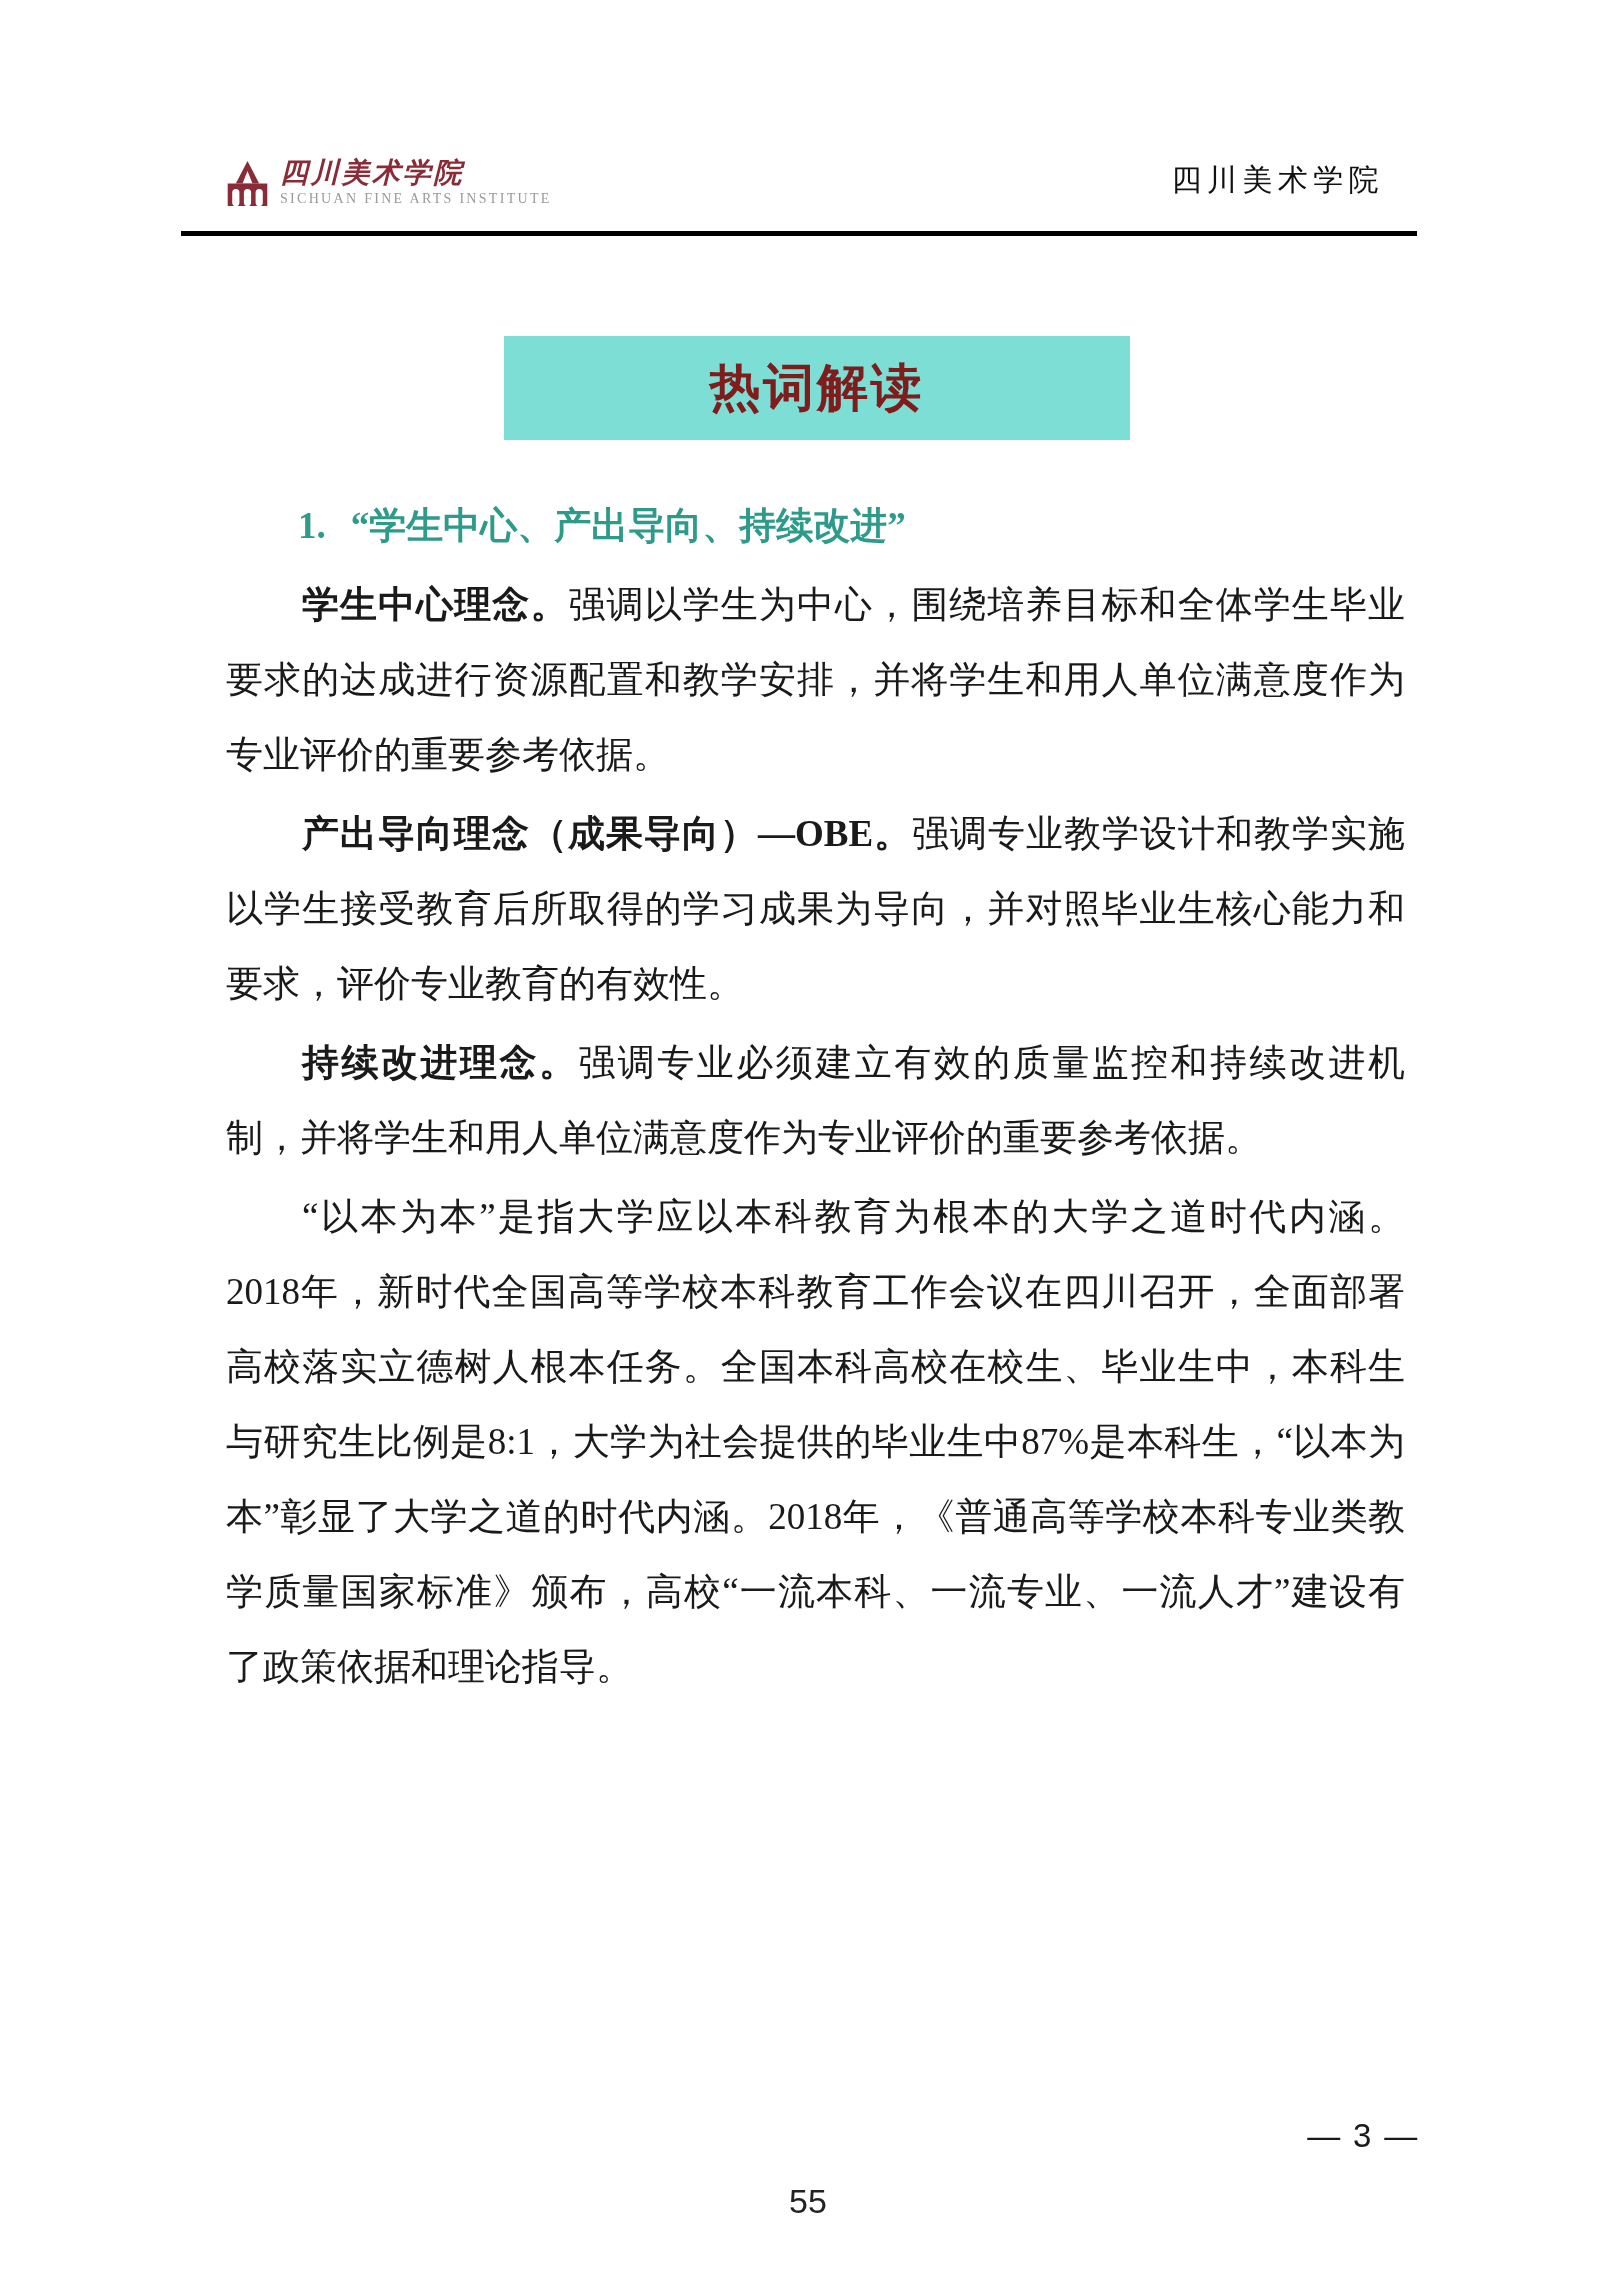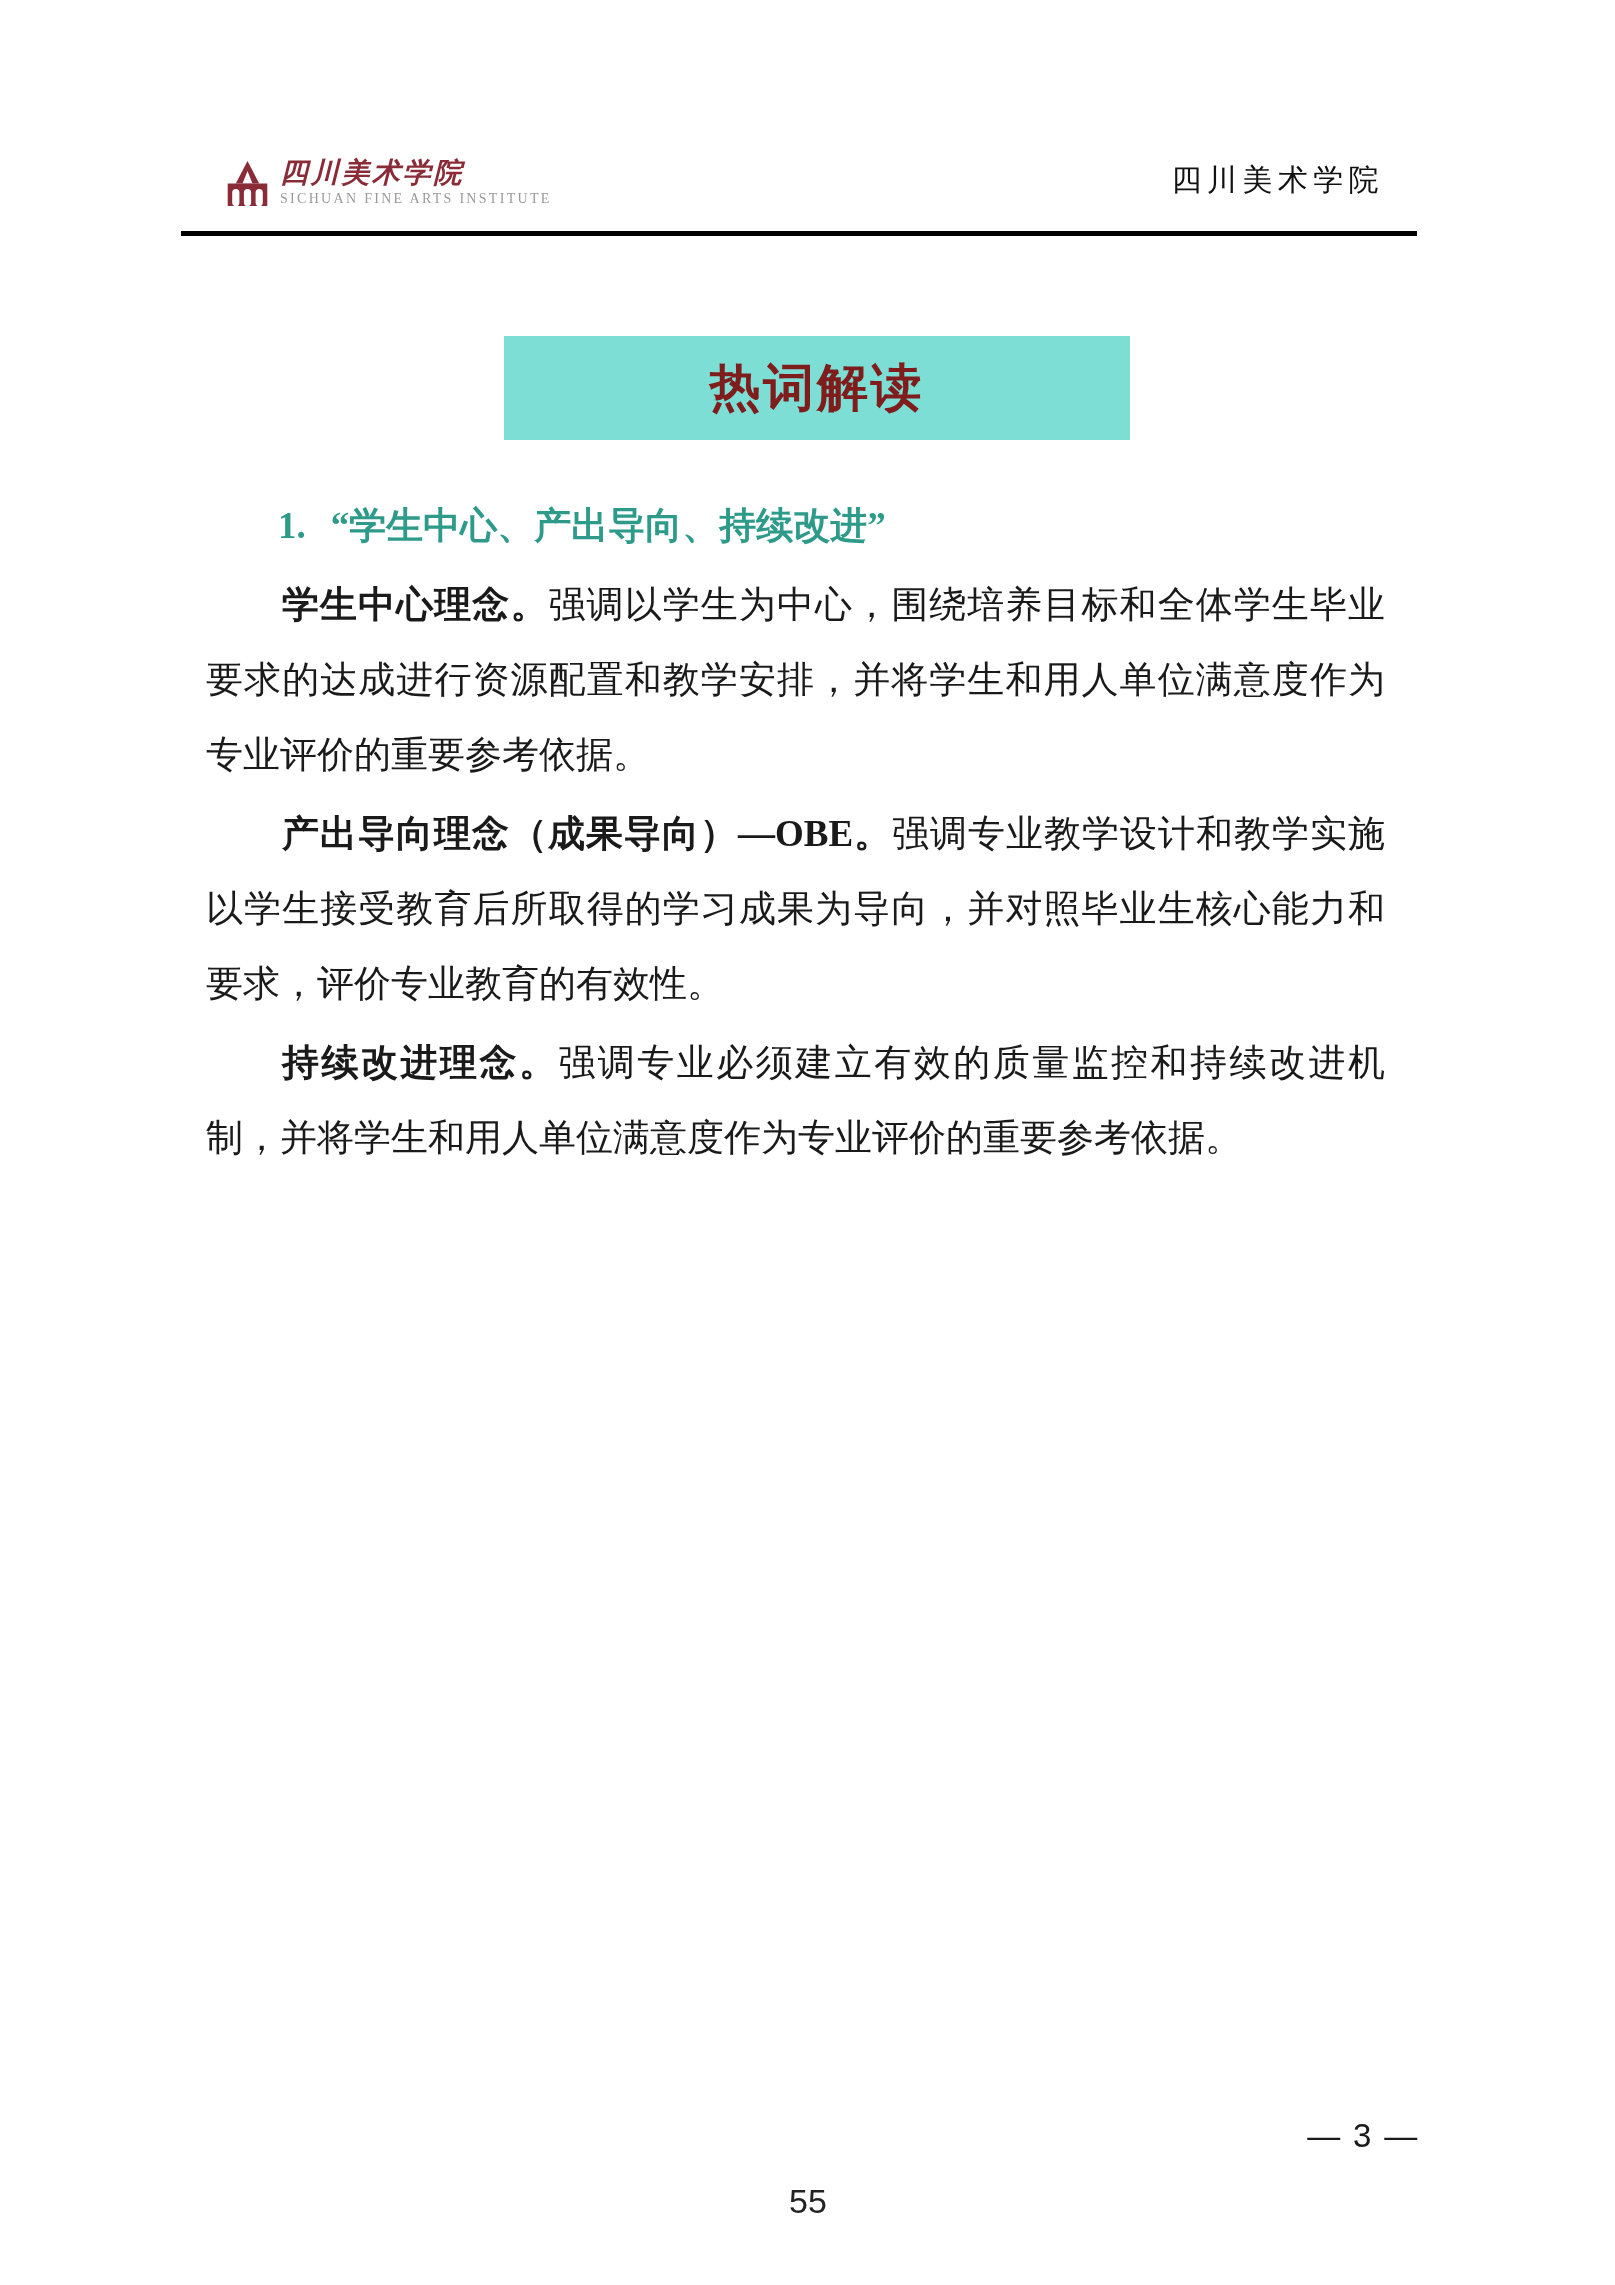--- a/index.html
+++ b/index.html
@@ -73,21 +73,21 @@
   .banner-title {
     font-size: 51px;
     font-weight: bold;
     color: #7f1d1d;
     letter-spacing: 2.7px;
   }
 
   
   .content {
     position: absolute;
-    left: 202px;
+    left: 222px;
     top: 488px;
     width: 1187px;
     font-size: 37px;
     line-height: 75px;
     text-align: justify;
   }
   .sec-heading {
     margin: 0;
     padding-left: 76px;
     font-size: 37px;
@@ -154,20 +154,21 @@
     <div>
       <h2 class="sec-heading">
         <span class="sec-num">1.</span><span class="sec-title">“学生中心、产出导向、持续改进”</span>
       </h2>
       <p class="para"><strong>学生中心理念。</strong><span>强调以学生为中心，围绕培养目标和全体学生毕业要求的达成进行资源配置和教学安排，并将学生和用人单位满意度作为专业评价的重要参考依据。</span></p>
       <p class="para"><strong>产出导向理念（成果导向）—OBE。</strong><span>强调专业教学设计和教学实施以学生接受教育后所取得的学习成果为导向，并对照毕业生核心能力和要求，评价专业教育的有效性。</span></p>
       <p class="para"><strong>持续改进理念。</strong><span>强调专业必须建立有效的质量监控和持续改进机制，并将学生和用人单位满意度作为专业评价的重要参考依据。</span></p>
     </div>
 
     <div>
+      <p class="para"><strong></strong><span>“以本为本”是指大学应以本科教育为根本的大学之道时代内涵。2018年，新时代全国高等学校本科教育工作会议在四川召开，全面部署高校落实立德树人根本任务。全国本科高校在校生、毕业生中，本科生与研究生比例是8:1，大学为社会提供的毕业生中87%是本科生，“以本为本”彰显了大学之道的时代内涵。2018年，《普通高等学校本科专业类教学质量国家标准》颁布，高校“一流本科、一流专业、一流人才”建设有了政策依据和理论指导。</span></p>
     </div>
 
   </div>
 
   <div class="page-marker">— 3 —</div>
   <div class="page-number">55</div>
 
 </div>
 
 

